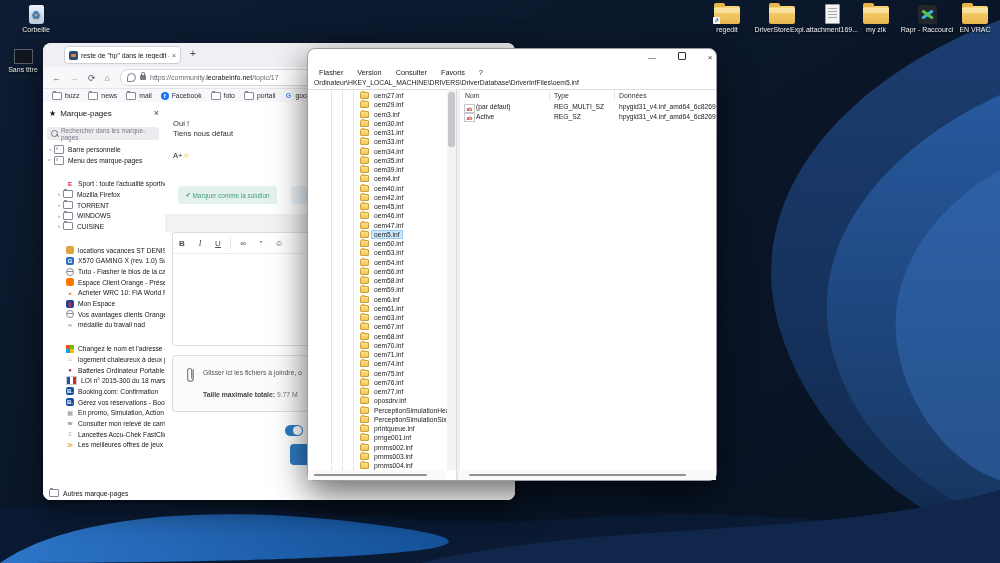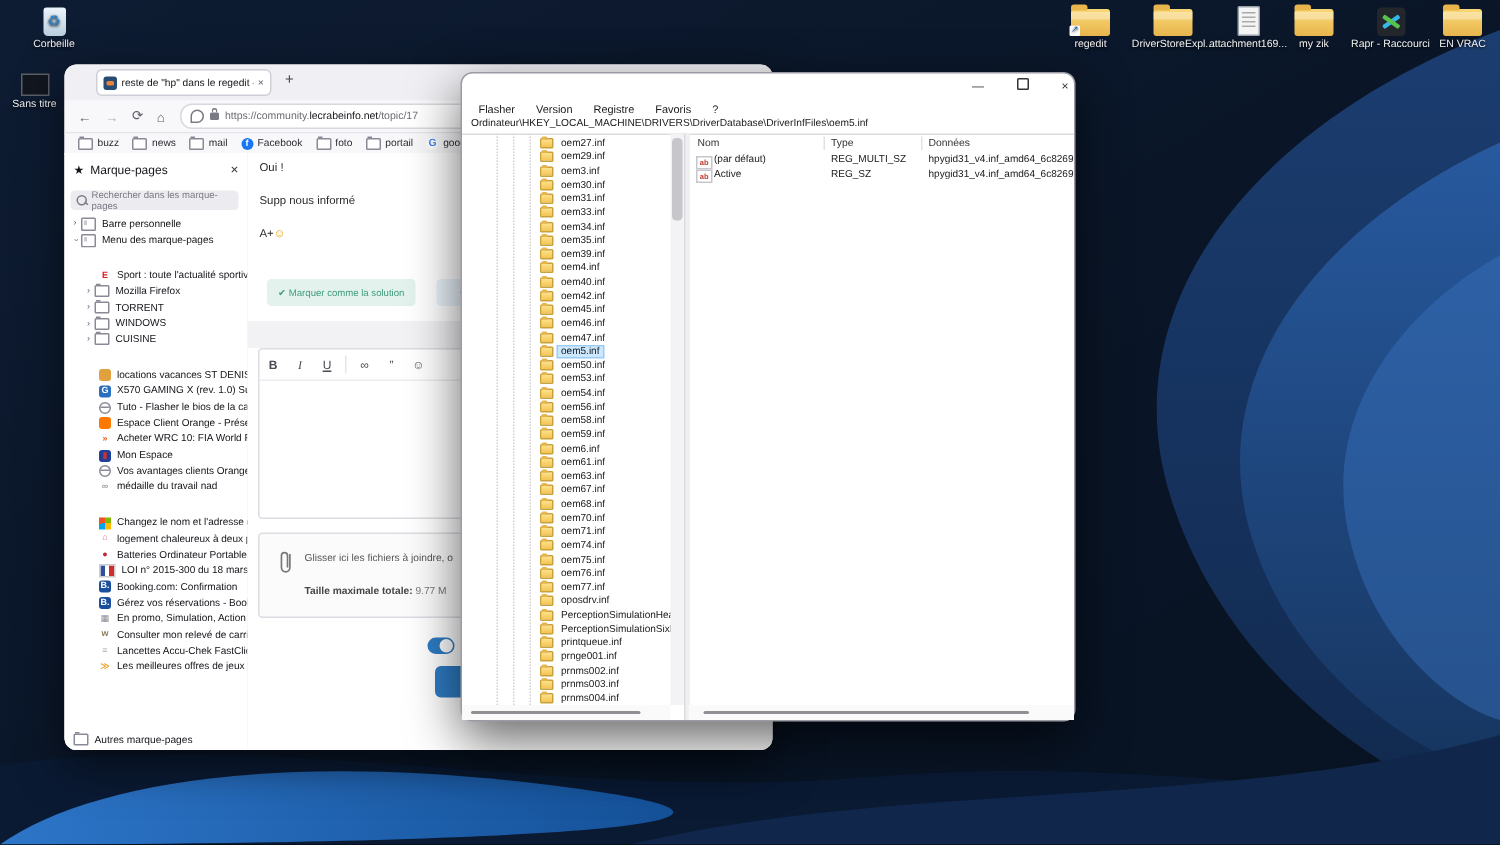--- a/index.html
+++ b/index.html
@@ -424,22 +424,22 @@
               <span>Les meilleures offres de jeux po...</span>
             </div>
           </div>
         <div id="sb-footer">
           <span class="ff-folder sb-ic"></span>
           <span>Autres marque-pages</span>
         </div>
       </div>
 
       <div id="forum">
-        <div class="post-line" style="top:5px">Oui !</div>
-        <div class="post-line" style="top:27px">Supp nous informé</div>
+        <div class="post-line" style="top:17px">Oui !</div>
+        <div class="post-line" style="top:27px">Tiens nous défaut</div>
         <div class="post-line" style="top:49px"><span>A+</span><span style="color:#e6a817;font-weight:bold">☺</span></div>
         <div id="solution-btn">
           <span>✔</span>&nbsp;<span>Marquer comme la solution</span>
         </div>
         <div id="plus-btn">+</div>
         <div id="forum-band"></div>
         <div id="editor">
           <div id="ed-toolbar">
               <span class="ed-ic b">B</span>
               <span class="ed-ic i">I</span>
@@ -464,21 +464,21 @@
     </div>
   </div>
 
   <div id="regedit" class="abs">
     <span class="cap-btn" id="cap-min">—</span>
     <span class="cap-btn" id="cap-max"></span>
     <span class="cap-btn" id="cap-close">×</span>
     <div id="reg-menus">
         <span class="menu-item">Flasher</span>
         <span class="menu-item">Version</span>
-        <span class="menu-item">Registre</span>
+        <span class="menu-item">Consulter</span>
         <span class="menu-item">Favoris</span>
         <span class="menu-item">?</span>
       </div>
     <div id="reg-address">Ordinateur\HKEY_LOCAL_MACHINE\DRIVERS\DriverDatabase\DriverInfFiles\oem5.inf</div>
     <div id="reg-body">
       <div id="tree-pane">
         <span class="guide" style="left:23px"></span>
         <span class="guide" style="left:34px"></span>
         <span class="guide" style="left:45px"></span>
         <div id="tree-rows">

